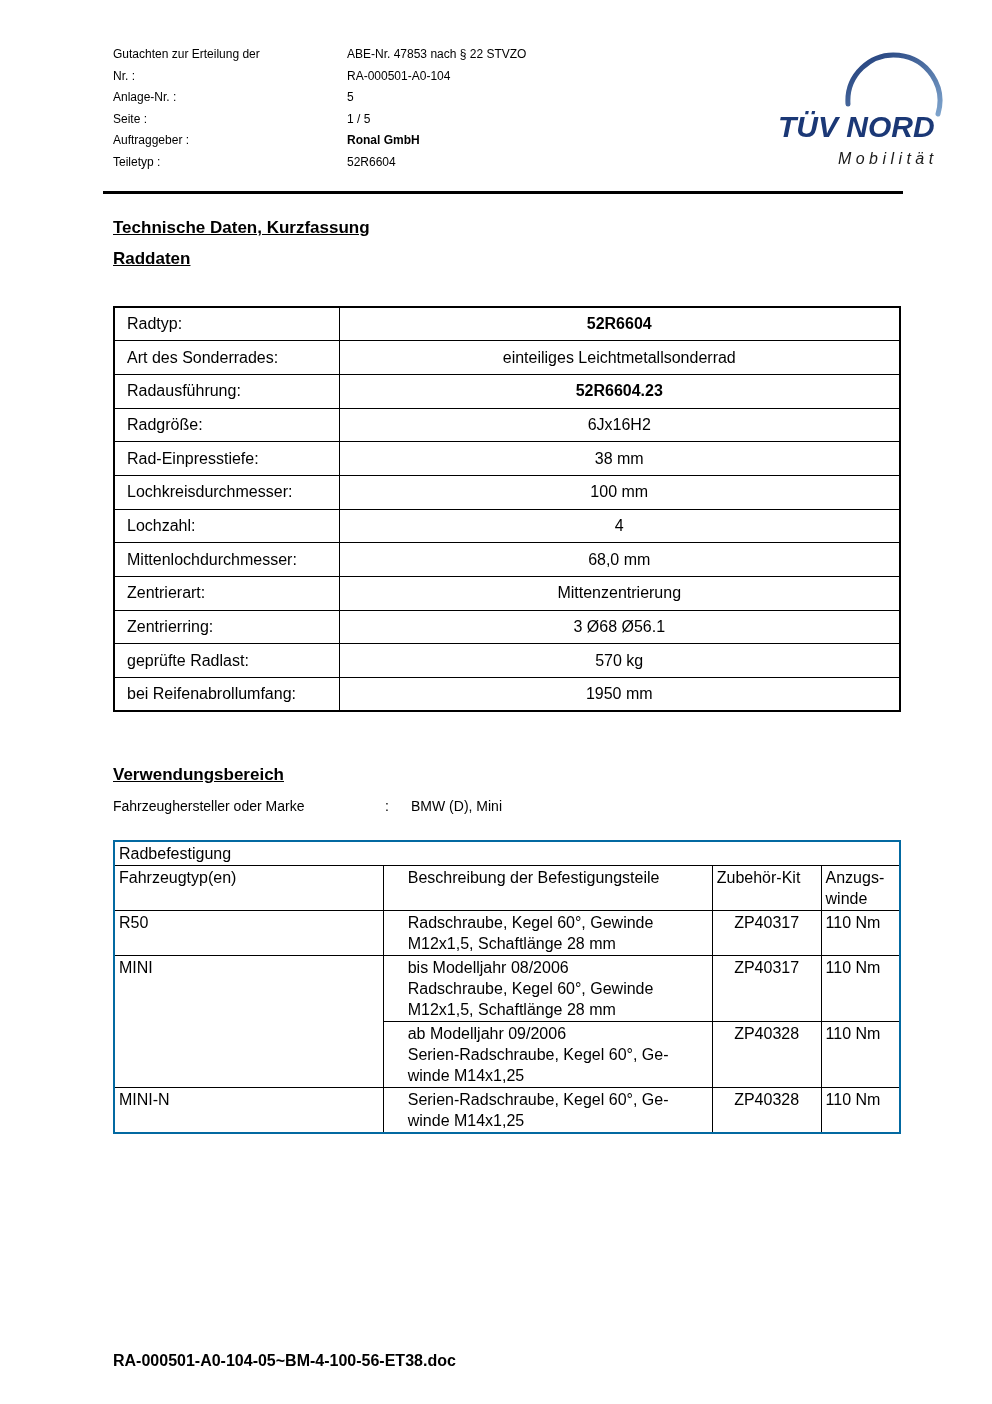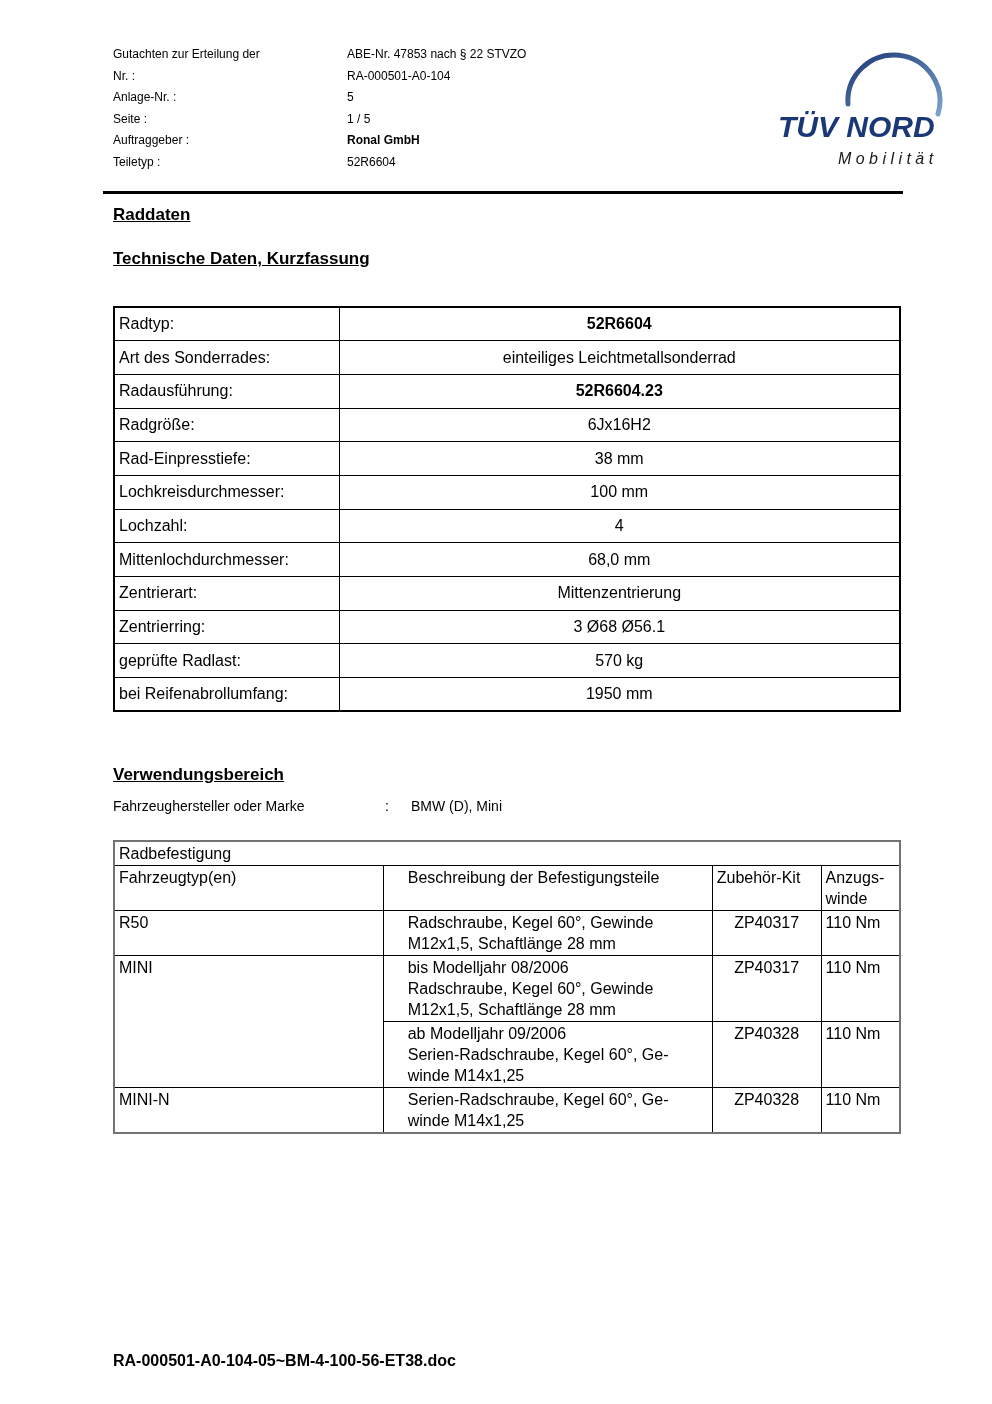--- a/index.html
+++ b/index.html
@@ -66,41 +66,41 @@
   table { border-collapse: collapse; }
   .raddaten {
     margin-top: 37px;
     width: 788px;
     border: 2px solid #000;
     font-size: 16px;
   }
   .raddaten td {
     border: 1.5px solid #000;
     height: 33.7px;
-    padding: 2px 4px;
+    padding: 2px 12px;
   }
   .raddaten td.lbl { width: 225px; text-align: left; }
   .raddaten td.val { text-align: center; }
   .raddaten td.val.bold { font-weight: bold; }
 
   
   .verw-block { margin-top: 53px; }
   .hersteller-line {
     margin-top: 13px;
     font-size: 14px;
     display: flex;
   }
   .hersteller-label { width: 272px; flex: 0 0 272px; }
   .hersteller-sep { width: 26px; flex: 0 0 26px; }
 
   
   .befestigung {
     margin-top: 26px;
     width: 788px;
-    border: 2px solid #737373;
+    border: 2px solid #0369a1;
     font-size: 16px;
     line-height: 21px;
   }
   .befestigung td {
     border: 1.5px solid #000;
     vertical-align: top;
     padding: 1px 4px;
     white-space: pre-line;
   }
   .befestigung .title-row td { height: 21px; }
@@ -166,22 +166,22 @@
         <span class="hdr-value bold">Ronal GmbH</span>
       </div>
       <div class="hdr-row">
         <span class="hdr-label">Teiletyp :</span>
         <span class="hdr-value">52R6604</span>
       </div>
     </div>
 
     <div class="divider"></div>
 
+    <div class="section-heading h-tech">Technische Daten, Kurzfassung</div>
     <div class="section-heading h-rad">Raddaten</div>
-    <div class="section-heading h-tech">Technische Daten, Kurzfassung</div>
 
     <table class="raddaten">
       <tbody>
         <tr>
           <td class="lbl">Radtyp:</td>
           <td class="val bold">52R6604</td>
         </tr>
         <tr>
           <td class="lbl">Art des Sonderrades:</td>
           <td class="val">einteiliges Leichtmetallsonderrad</td>

